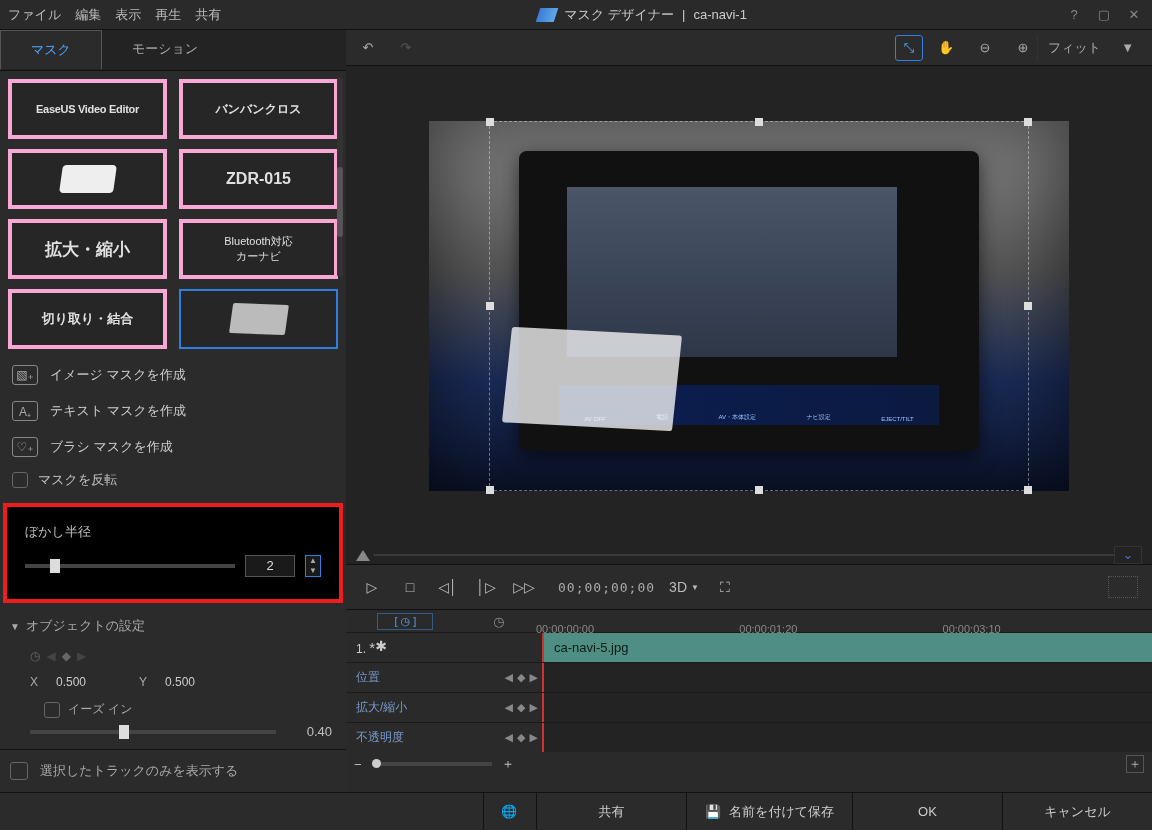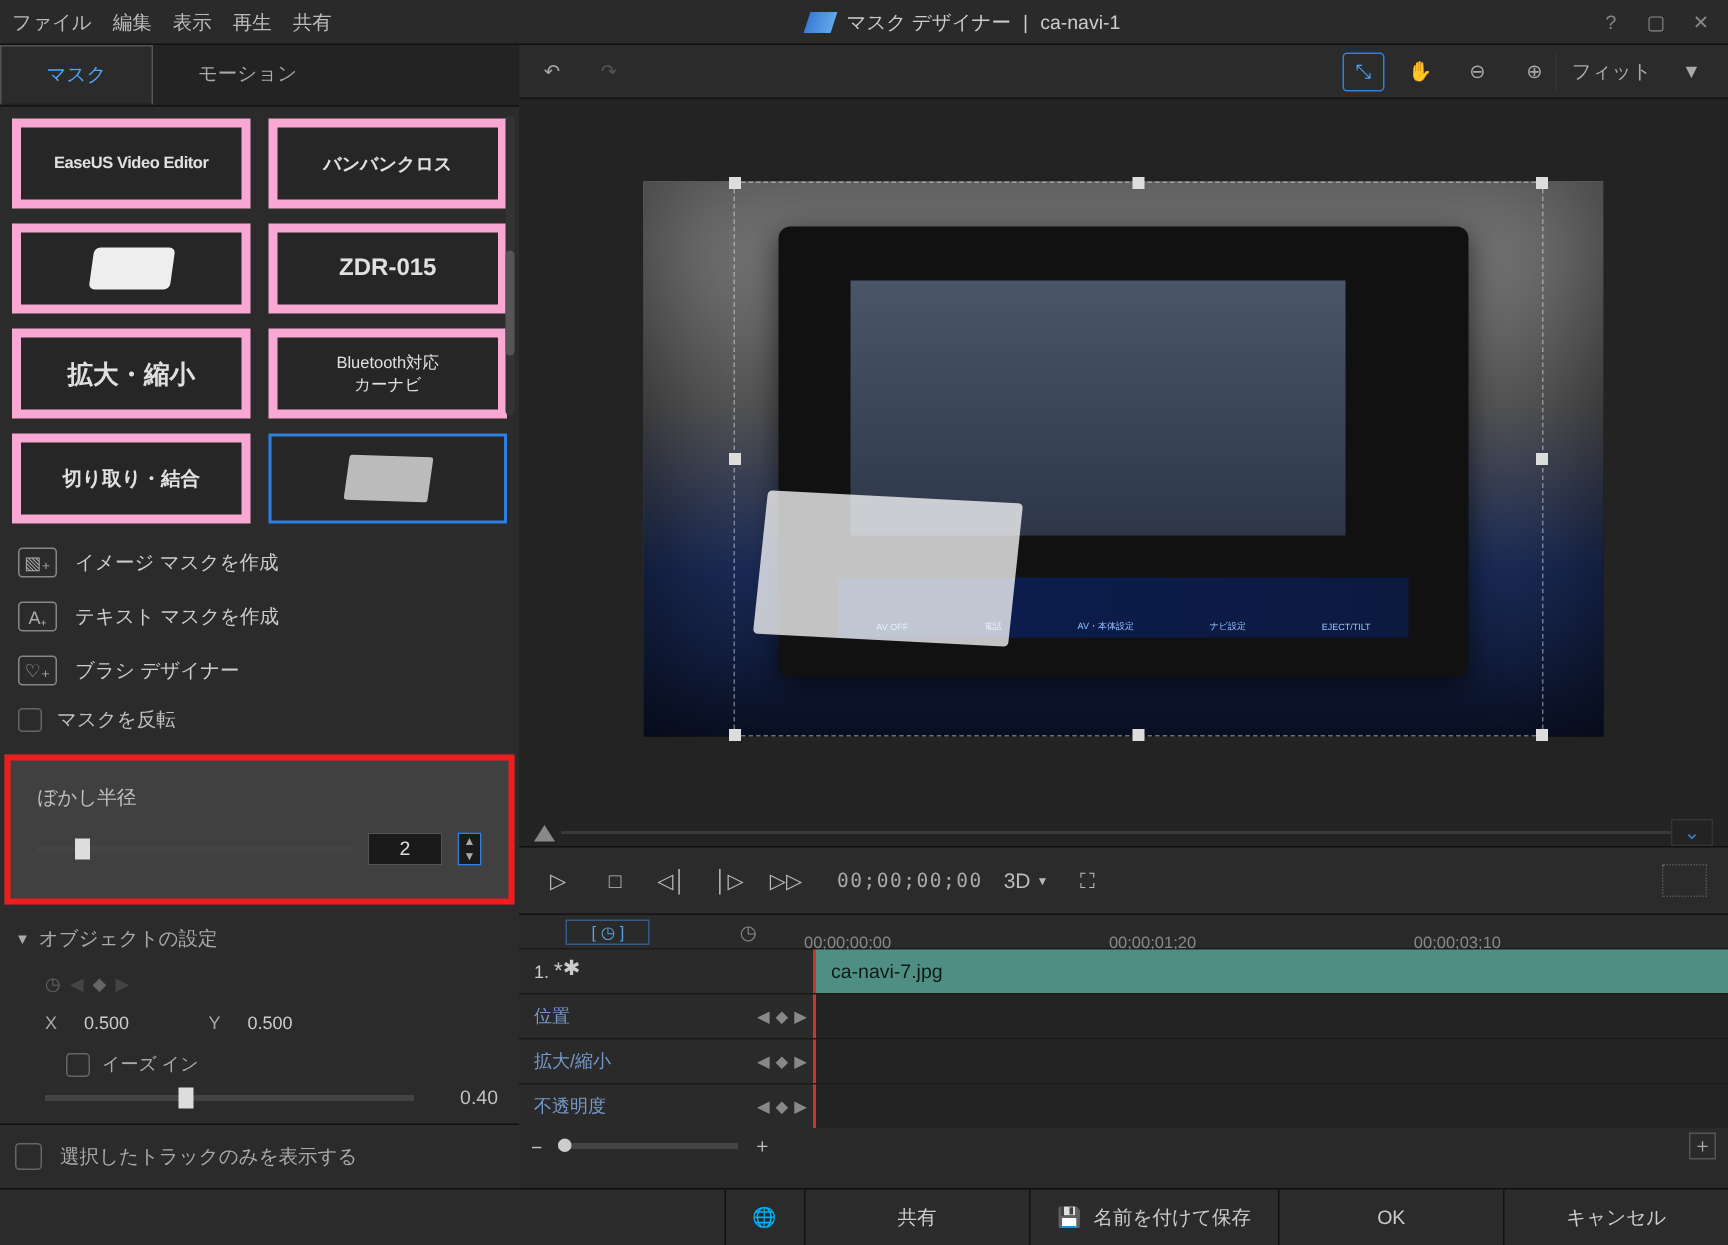--- a/index.html
+++ b/index.html
@@ -18,34 +18,34 @@
 .main { flex:1; display:flex; overflow:hidden; }
 .left { width: 346px; background:#2b2b2b; display:flex; flex-direction:column; position:relative; }
 .right { flex:1; display:flex; flex-direction:column; background:#232323; }
 
 
 .tabstrip { display:flex; background:#232323; border-bottom:1px solid #111; }
 .tab { padding:10px 30px; cursor:pointer; color:#aaa; }
 .tab.active { color:#4da6ff; border:1px solid #555; border-bottom:1px solid #232323; background:#2b2b2b; }
 
 .masklist { padding:8px; display:grid; grid-template-columns: 1fr 1fr; gap:10px 12px; position:relative; overflow:hidden; max-height:280px;}
-.masklist .thumb { height:60px; display:flex; align-items:center; justify-content:center; background:#262626; border:6px solid #f9a8d4; color:#e0e0e0; font-size:12px; text-align:center; padding:4px; cursor:pointer;}
+.masklist .thumb { height:60px; display:flex; align-items:center; justify-content:center; background:#262626; border:4px solid #f9a8d4; color:#e0e0e0; font-size:12px; text-align:center; padding:4px; cursor:pointer;}
 .masklist .thumb.sel { border:2px solid #2f7fe0; }
 .masklist .thumb.shape { background:#262626; }
 .masklist .scrollbar { position:absolute; right:3px; top:6px; width:6px; height:200px; }
 .masklist .scrollbar .track { width:100%; height:100%; background:#333; border-radius:3px; }
 .masklist .scrollbar .handle { width:100%; height:70px; background:#555; border-radius:3px; position:relative; top:90px;}
 
 .actionlist { padding: 6px 10px; }
 .actionrow { display:flex; align-items:center; gap:12px; padding:8px 2px; color:#ccc; cursor:pointer; }
 .actionrow .ic { width:26px; height:20px; border:1px solid #888; display:flex; align-items:center; justify-content:center; font-size:12px; color:#aaa; border-radius:3px;}
 .checkrow { display:flex; align-items:center; gap:10px; padding:6px 2px 2px 2px;}
 .checkrow .cb { width:16px; height:16px; border:1px solid #666; border-radius:3px; }
 
-.highlightbox { border:4px solid #ef1d1d; margin:6px 3px 6px 3px; padding:16px 18px 22px 18px; background:#404040;}
+.highlightbox { border:4px solid #ef1d1d; margin:6px 3px 6px 3px; padding:16px 18px 22px 18px; background:#000000;}
 .slider-row { display:flex; align-items:center; gap:10px; margin-top:14px;}
 .slider { flex:1; height:4px; background:#444; position:relative; }
 .slider .knob { position:absolute; left:12%; top:-5px; width:10px; height:14px; background:#ddd; }
 .numbox { width:50px; height:22px; background:#1a1a1a; border:1px solid #555; color:#ddd; text-align:center; font-size:13px; line-height:20px; }
 .spinners { display:flex; flex-direction:column; border:1px solid #2f7fe0; background:#1a1a1a;}
 .spinners span { width:14px; height:10px; font-size:8px; color:#aaa; text-align:center; line-height:10px; cursor:pointer;}
 
 .section-head { display:flex; align-items:center; gap:6px; padding:8px 10px; color:#aaa; }
 .section-head .tri { font-size:10px; }
 
@@ -172,21 +172,21 @@
       <div class="actionrow">
         <div class="ic">▧₊</div>
         <span>イメージ マスクを作成</span>
       </div>
       <div class="actionrow">
         <div class="ic">A₊</div>
         <span>テキスト マスクを作成</span>
       </div>
       <div class="actionrow">
         <div class="ic">♡₊</div>
-        <span>ブラシ デザイナー</span>
+        <span>ブラシ マスクを作成</span>
       </div>
       <div class="checkrow">
         <div class="cb"></div>
         <span>マスクを反転</span>
       </div>
     </div>
 
     <div class="highlightbox">
       <div>ぼかし半径</div>
       <div class="slider-row">
@@ -317,21 +317,21 @@
           <span style="left:0;">00;00;00;00</span>
           <span style="left:33%;">00;00;01;20</span>
           <span style="left:66%;">00;00;03;10</span>
         </div>
       </div>
       <div class="tl-row">
         <div class="label clip"><span>1.</span> <span style="font-size:15px;">*</span><span style="font-size:14px;position:relative;top:-2px;">✱</span></div>
         <div class="kfspace"></div>
         <div class="track">
           <div class="clipblock">
-              <span>ca-navi-7.jpg</span>
+              <span>ca-navi-5.jpg</span>
             </div>
         </div>
       </div>
       <div class="tl-row">
         <div class="label">位置</div>
         <div class="kfspace">
             <span>◀</span>
             <span>◆</span>
             <span>▶</span>
           </div>

